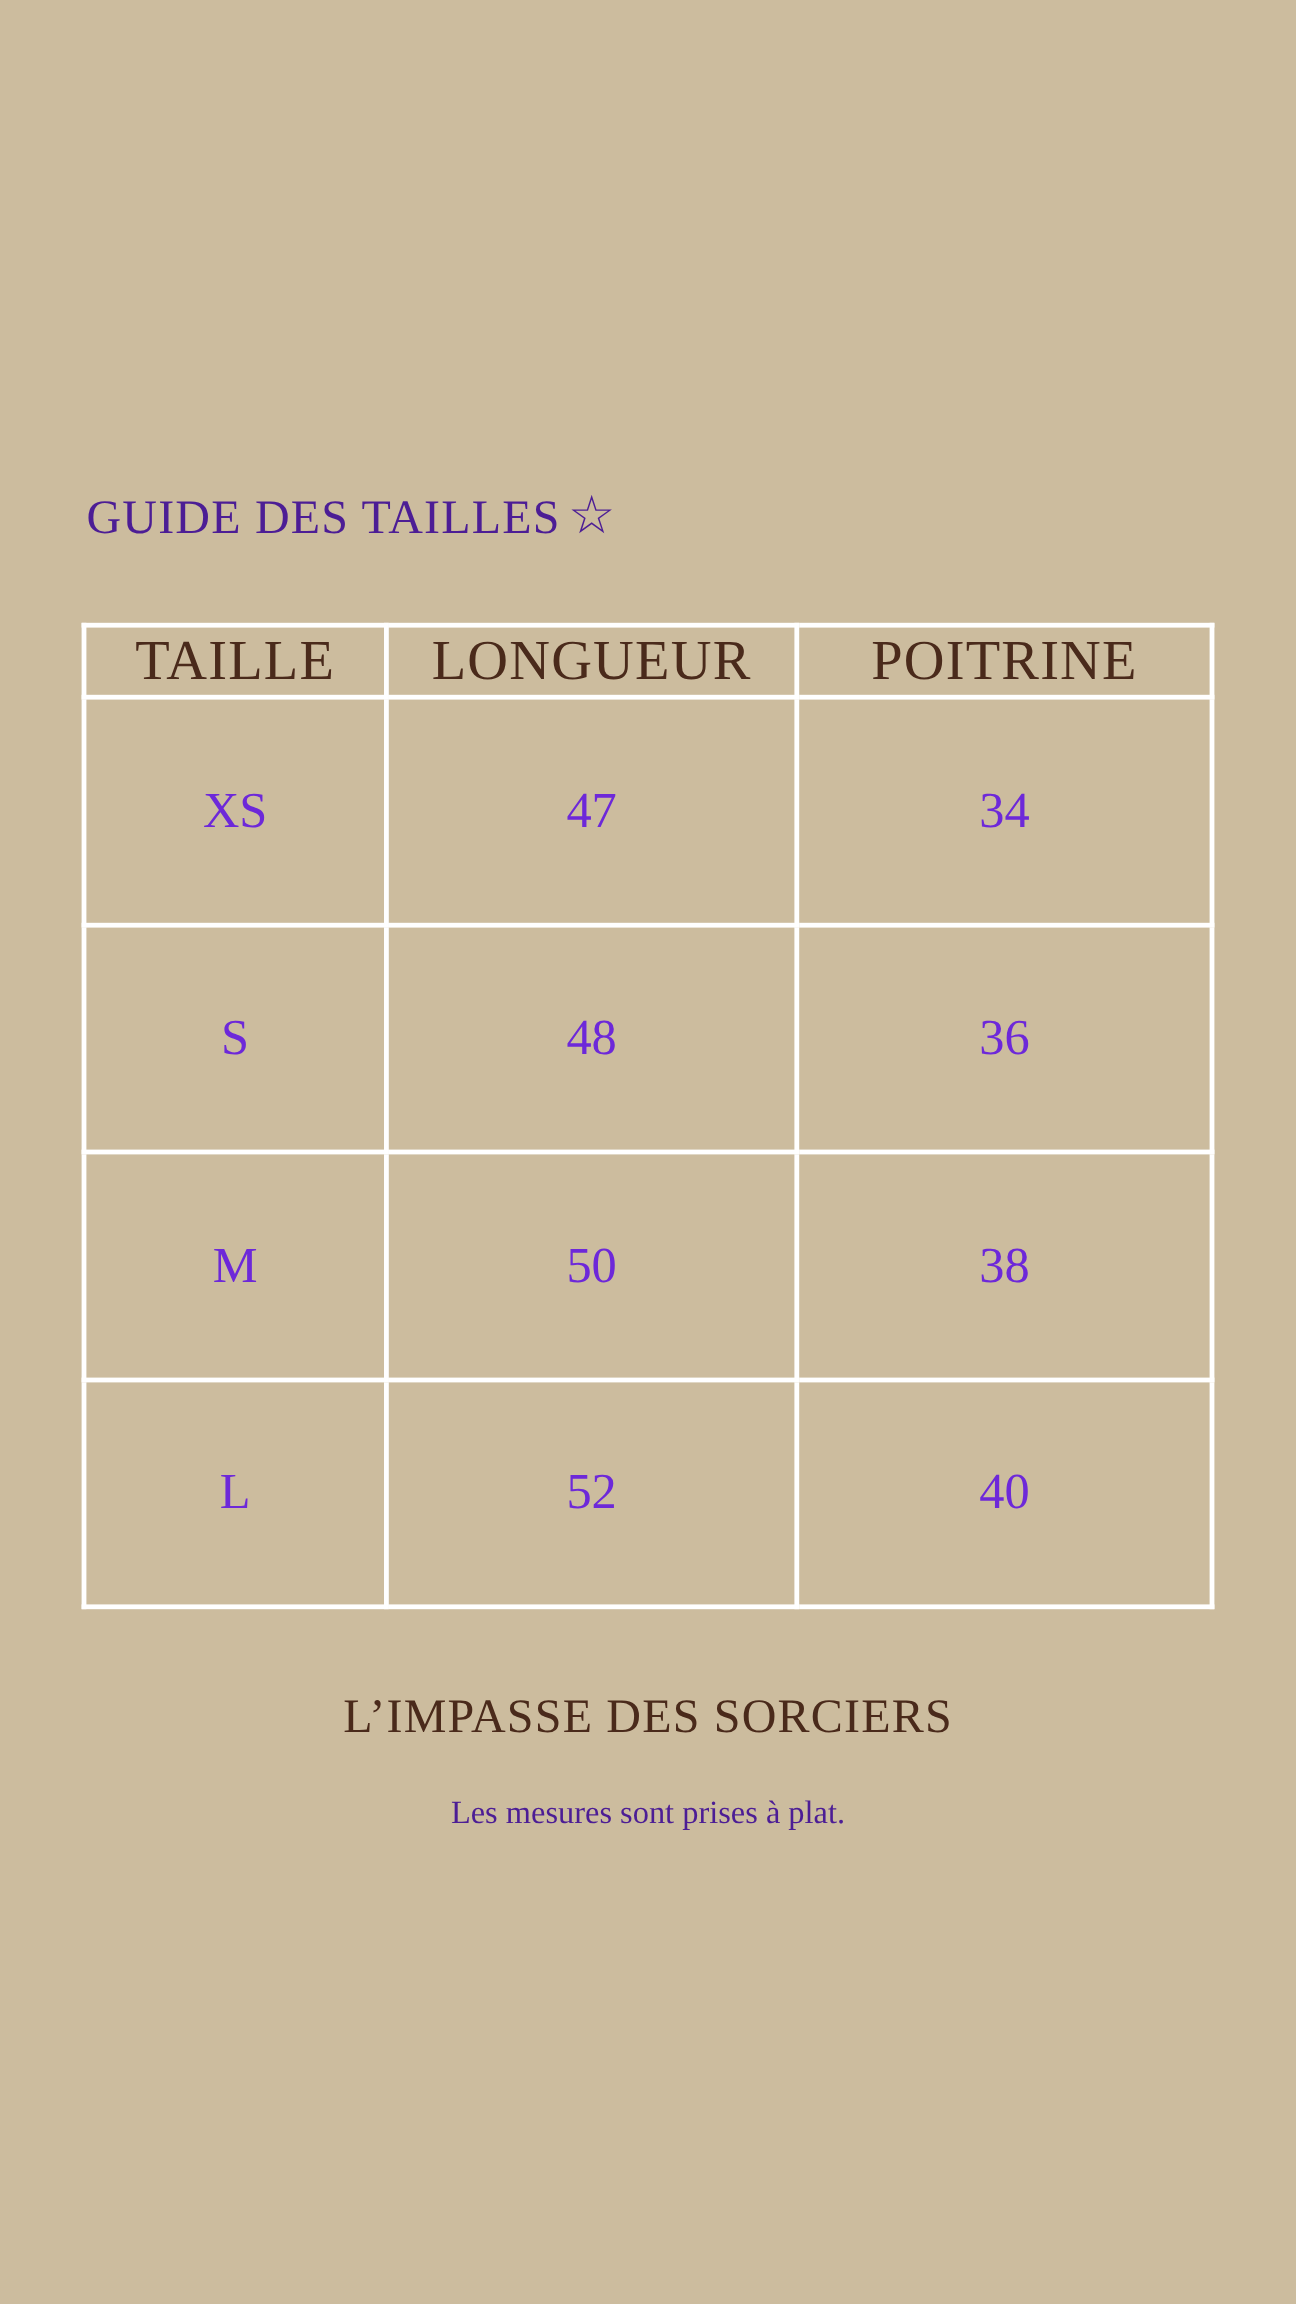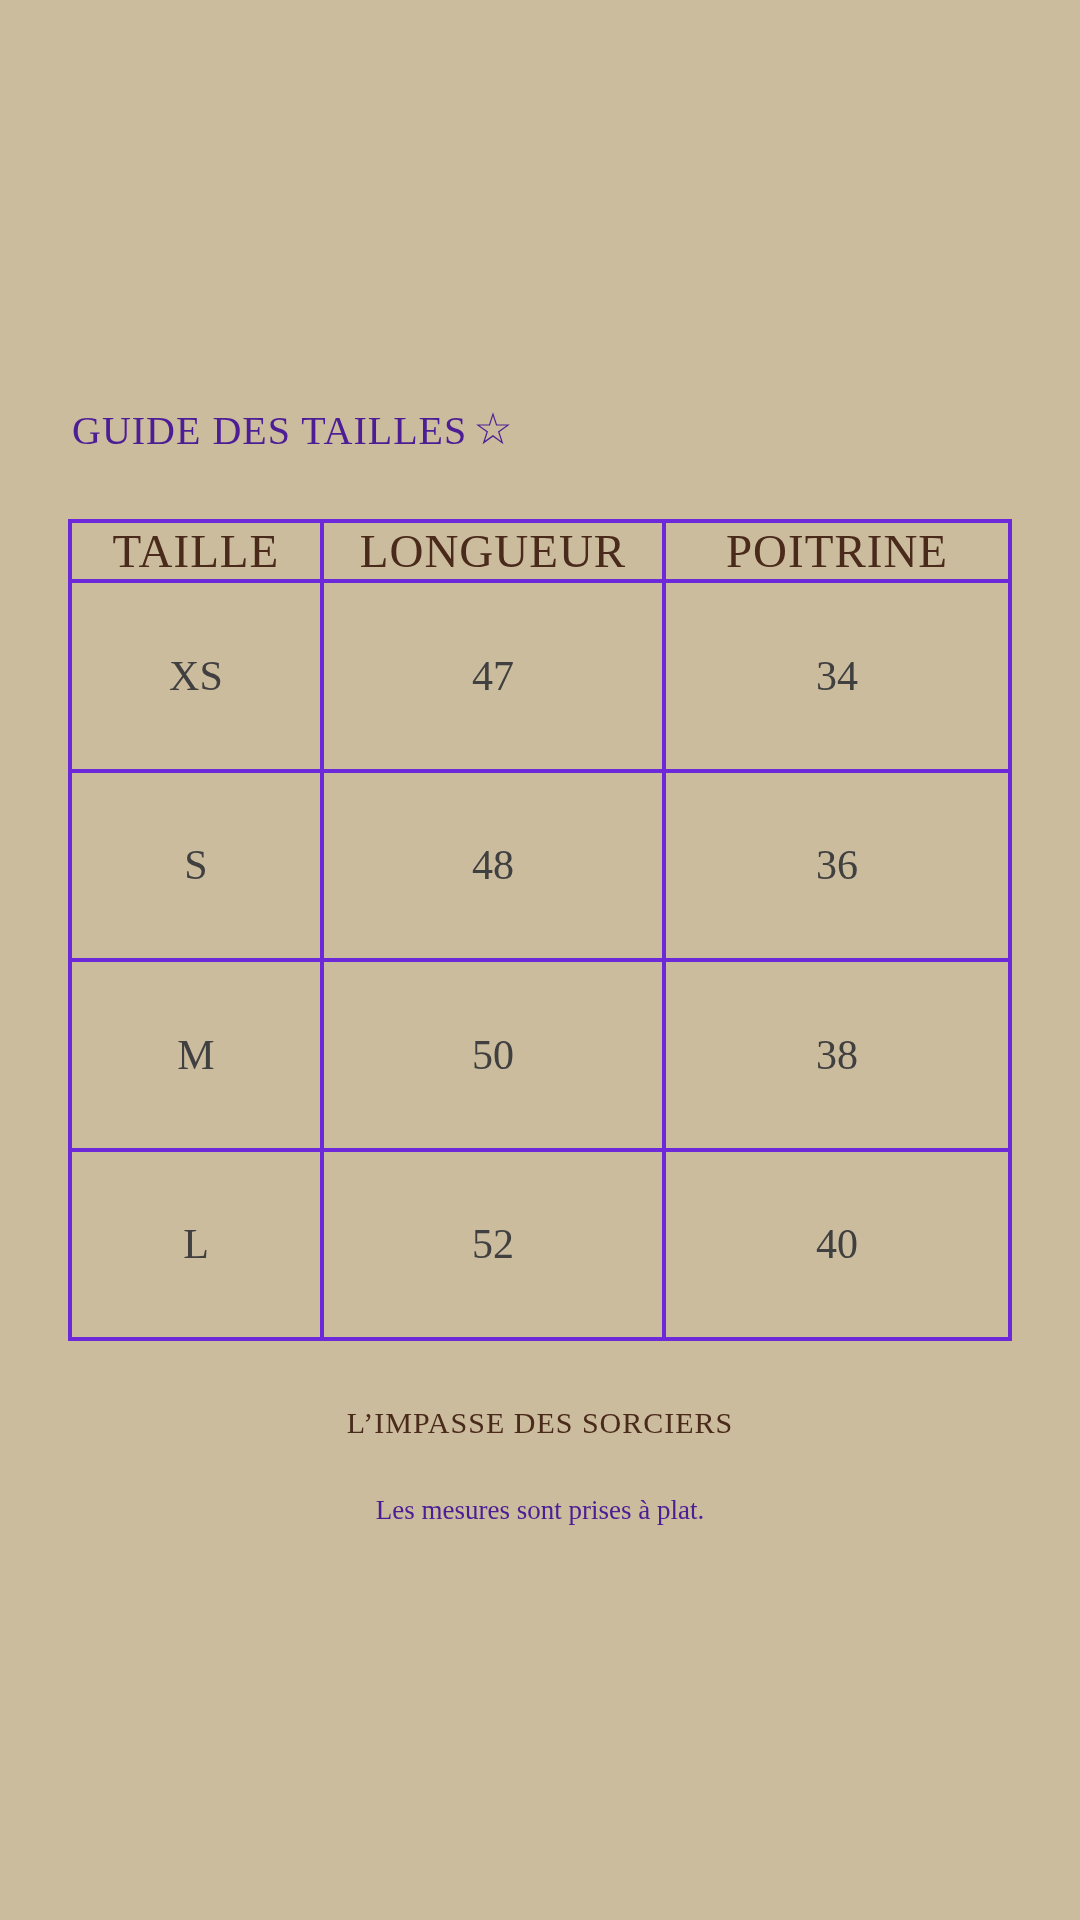--- a/index.html
+++ b/index.html
@@ -32,43 +32,43 @@
   table.size-table {
     position: absolute;
     left: 68px;
     top: 519px;
     width: 944px;
     height: 822px;
     border-collapse: collapse;
     table-layout: fixed;
   }
   table.size-table, table.size-table th, table.size-table td {
-    border: 4px solid #6d28d9;
+    border: 4px solid #ffffff;
   }
   table.size-table th {
     font-size: 47px;
     font-weight: normal;
     letter-spacing: 1px;
     text-align: center;
     vertical-align: middle;
     color: #4a2a1b;
   }
   table.size-table td {
     font-size: 42px;
     text-align: center;
     vertical-align: middle;
-    color: #404040;
+    color: #6d28d9;
   }
   .brand-line {
     position: absolute;
     top: 1406px;
     left: 0;
     width: 100%;
     text-align: center;
-    font-size: 30px;
+    font-size: 40px;
     letter-spacing: 1px;
     color: #4a2a1b;
   }
   .notes {
     position: absolute;
     top: 1488px;
     left: 0;
     width: 100%;
     text-align: center;
     font-size: 27px;

